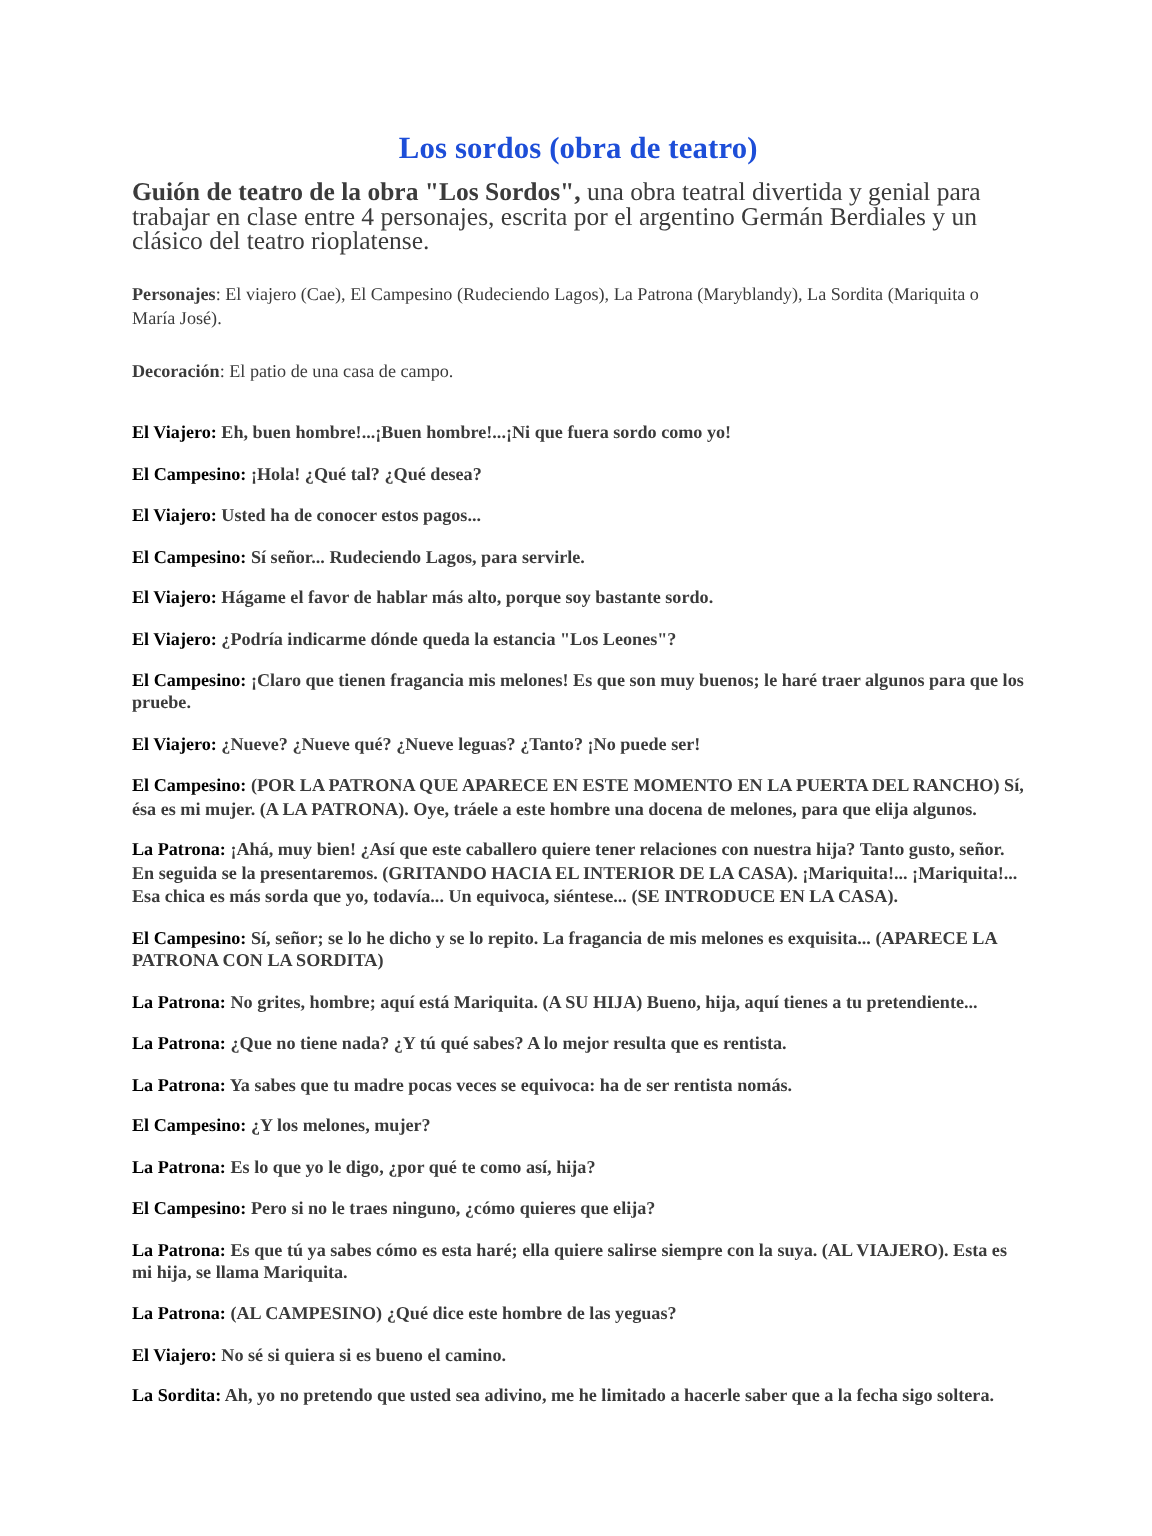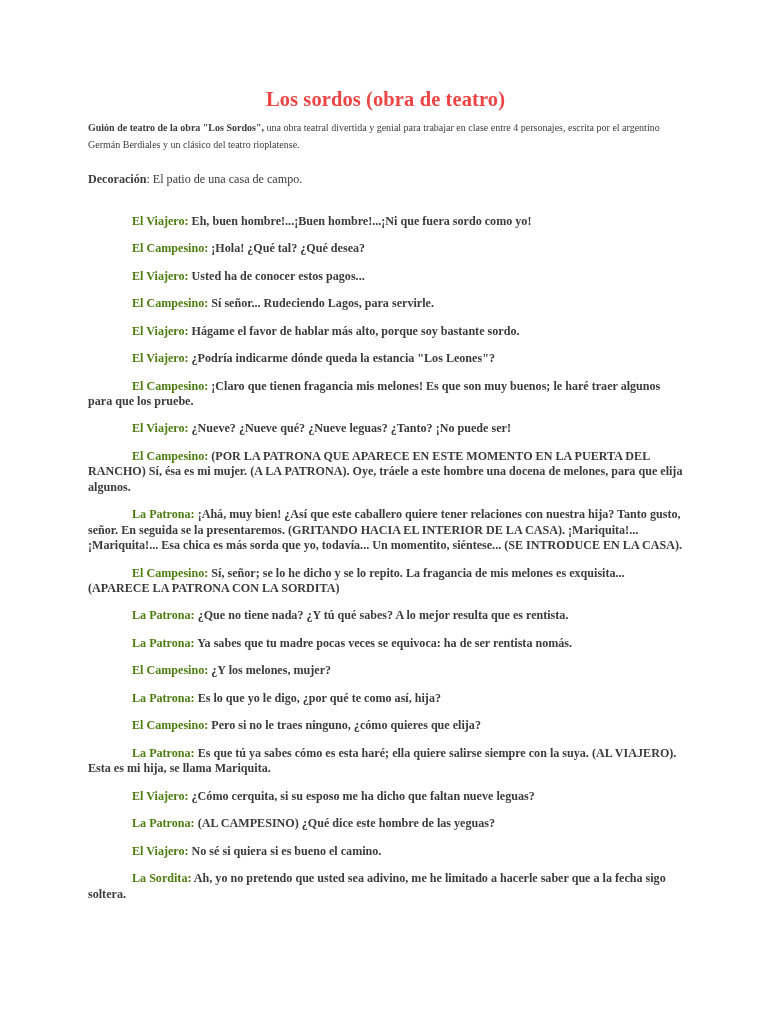--- a/index.html
+++ b/index.html
@@ -19,26 +19,26 @@
     width: 768px;
     min-height: 1024px;
     padding: 88px 85px 40px 88px;
     background: #ffffff;
   }
   .doc-title {
     margin: 0 0 9px 0;
     font-size: 20.5px;
     font-weight: bold;
     text-align: center;
-    color: #ef4444;
+    color: #1d4ed8;
     letter-spacing: 0.1px;
   }
   .intro {
     margin: 0;
-    font-size: 10px;
+    font-size: 17px;
     line-height: 16.5px;
     text-align: left;
     color: #3b3b3b;
   }
   .intro .lead {
     font-weight: bold;
   }
   .meta-block {
     margin: 18px 0 0 0;
     font-size: 12.1px;
@@ -59,39 +59,41 @@
     margin-bottom: 0;
   }
   .line {
     font-size: 12.1px;
     line-height: 15.4px;
     color: #3b3b3b;
     text-align: left;
   }
   .speaker {
     font-weight: bold;
-    color: #4d7c0f;
-    margin-left: 44px;
+    color: #000000;
   }
   .speech {
     font-weight: bold;
   }
 </style>
 </head>
 <body>
 
 <div class="page">
 
   <h1 class="doc-title">Los sordos (obra de teatro)</h1>
 
   <p class="intro">
     <span class="lead">Guión de teatro de la obra "Los Sordos",</span><span> una obra teatral divertida y genial para trabajar en clase entre 4 personajes, escrita por el argentino Germán Berdiales y un clásico del teatro rioplatense.</span>
   </p>
 
   <div>
+    <p class="meta-block">
+      <span class="lbl">Personajes</span><span>: </span><span>El viajero (Cae), El Campesino (Rudeciendo Lagos), La Patrona (Maryblandy), La Sordita (Mariquita o María José).</span>
+    </p>
     <p class="meta-block">
       <span class="lbl">Decoración</span><span>: </span><span>El patio de una casa de campo.</span>
     </p>
   </div>
 
   <div class="script">
 
     <div class="scene">
       <p class="line"><span class="speaker">El Viajero:</span><span class="speech"> Eh, buen hombre!...¡Buen hombre!...¡Ni que fuera sordo como yo!</span></p>
       <p class="line"><span class="speaker">El Campesino:</span><span class="speech"> ¡Hola! ¿Qué tal? ¿Qué desea?</span></p>
@@ -101,35 +103,35 @@
     </div>
 
     <div class="scene">
       <p class="line"><span class="speaker">El Viajero:</span><span class="speech"> ¿Podría indicarme dónde queda la estancia "Los Leones"?</span></p>
       <p class="line"><span class="speaker">El Campesino:</span><span class="speech"> ¡Claro que tienen fragancia mis melones! Es que son muy buenos; le haré traer algunos para que los pruebe.</span></p>
       <p class="line"><span class="speaker">El Viajero:</span><span class="speech"> ¿Nueve? ¿Nueve qué? ¿Nueve leguas? ¿Tanto? ¡No puede ser!</span></p>
       <p class="line"><span class="speaker">El Campesino:</span><span class="speech"> (POR LA PATRONA QUE APARECE EN ESTE MOMENTO EN LA PUERTA DEL RANCHO) Sí, ésa es mi mujer. (A LA PATRONA). Oye, tráele a este hombre una docena de melones, para que elija algunos.</span></p>
     </div>
 
     <div class="scene">
-      <p class="line"><span class="speaker">La Patrona:</span><span class="speech"> ¡Ahá, muy bien! ¿Así que este caballero quiere tener relaciones con nuestra hija? Tanto gusto, señor. En seguida se la presentaremos. (GRITANDO HACIA EL INTERIOR DE LA CASA). ¡Mariquita!... ¡Mariquita!... Esa chica es más sorda que yo, todavía... Un momentito, siéntese... (SE INTRODUCE EN LA CASA).</span></p>
+      <p class="line"><span class="speaker">La Patrona:</span><span class="speech"> ¡Ahá, muy bien! ¿Así que este caballero quiere tener relaciones con nuestra hija? Tanto gusto, señor. En seguida se la presentaremos. (GRITANDO HACIA EL INTERIOR DE LA CASA). ¡Mariquita!... ¡Mariquita!... Esa chica es más sorda que yo, todavía... Un equivoca, siéntese... (SE INTRODUCE EN LA CASA).</span></p>
     </div>
 
     <div class="scene">
       <p class="line"><span class="speaker">El Campesino:</span><span class="speech"> Sí, señor; se lo he dicho y se lo repito. La fragancia de mis melones es exquisita... (APARECE LA PATRONA CON LA SORDITA)</span></p>
+      <p class="line"><span class="speaker">La Patrona:</span><span class="speech"> No grites, hombre; aquí está Mariquita. (A SU HIJA) Bueno, hija, aquí tienes a tu pretendiente...</span></p>
       <p class="line"><span class="speaker">La Patrona:</span><span class="speech"> ¿Que no tiene nada? ¿Y tú qué sabes? A lo mejor resulta que es rentista.</span></p>
     </div>
 
     <div class="scene">
       <p class="line"><span class="speaker">La Patrona:</span><span class="speech"> Ya sabes que tu madre pocas veces se equivoca: ha de ser rentista nomás.</span></p>
       <p class="line"><span class="speaker">El Campesino:</span><span class="speech"> ¿Y los melones, mujer?</span></p>
       <p class="line"><span class="speaker">La Patrona:</span><span class="speech"> Es lo que yo le digo, ¿por qué te como así, hija?</span></p>
       <p class="line"><span class="speaker">El Campesino:</span><span class="speech"> Pero si no le traes ninguno, ¿cómo quieres que elija?</span></p>
       <p class="line"><span class="speaker">La Patrona:</span><span class="speech"> Es que tú ya sabes cómo es esta haré; ella quiere salirse siempre con la suya. (AL VIAJERO). Esta es mi hija, se llama Mariquita.</span></p>
-      <p class="line"><span class="speaker">El Viajero:</span><span class="speech"> ¿Cómo cerquita, si su esposo me ha dicho que faltan nueve leguas?</span></p>
     </div>
 
     <div class="scene">
       <p class="line"><span class="speaker">La Patrona:</span><span class="speech"> (AL CAMPESINO) ¿Qué dice este hombre de las yeguas?</span></p>
       <p class="line"><span class="speaker">El Viajero:</span><span class="speech"> No sé si quiera si es bueno el camino.</span></p>
       <p class="line"><span class="speaker">La Sordita:</span><span class="speech"> Ah, yo no pretendo que usted sea adivino, me he limitado a hacerle saber que a la fecha sigo soltera.</span></p>
 
     </div>
 
   </div>

